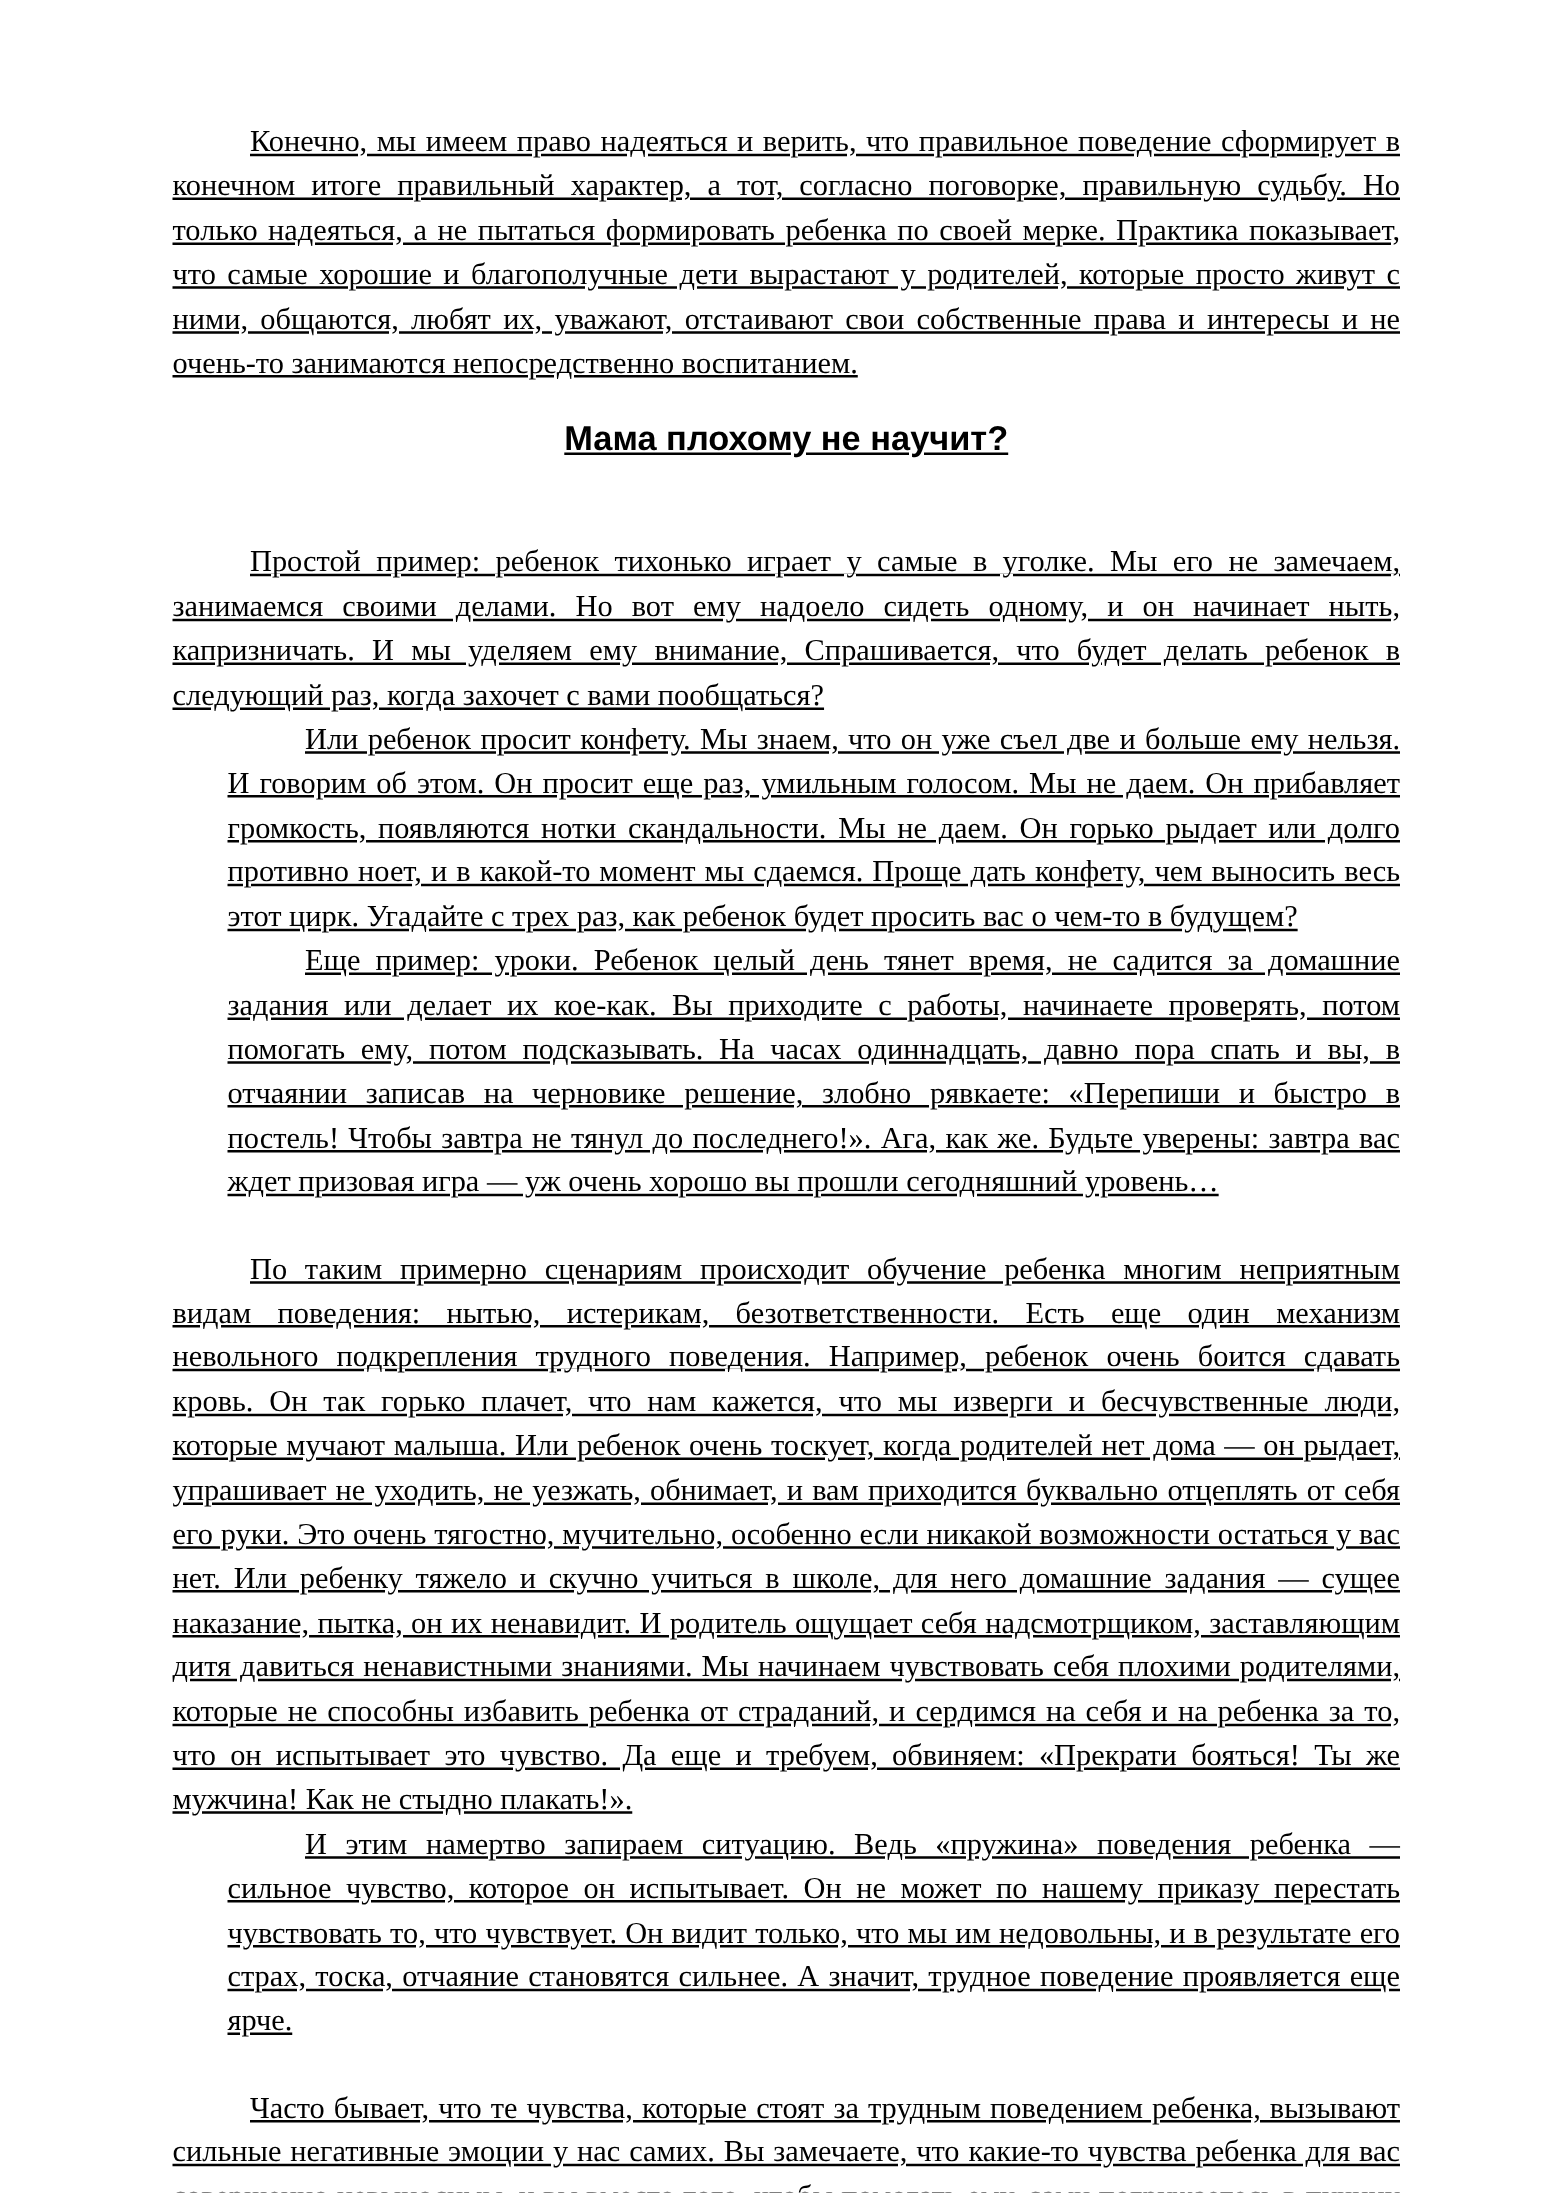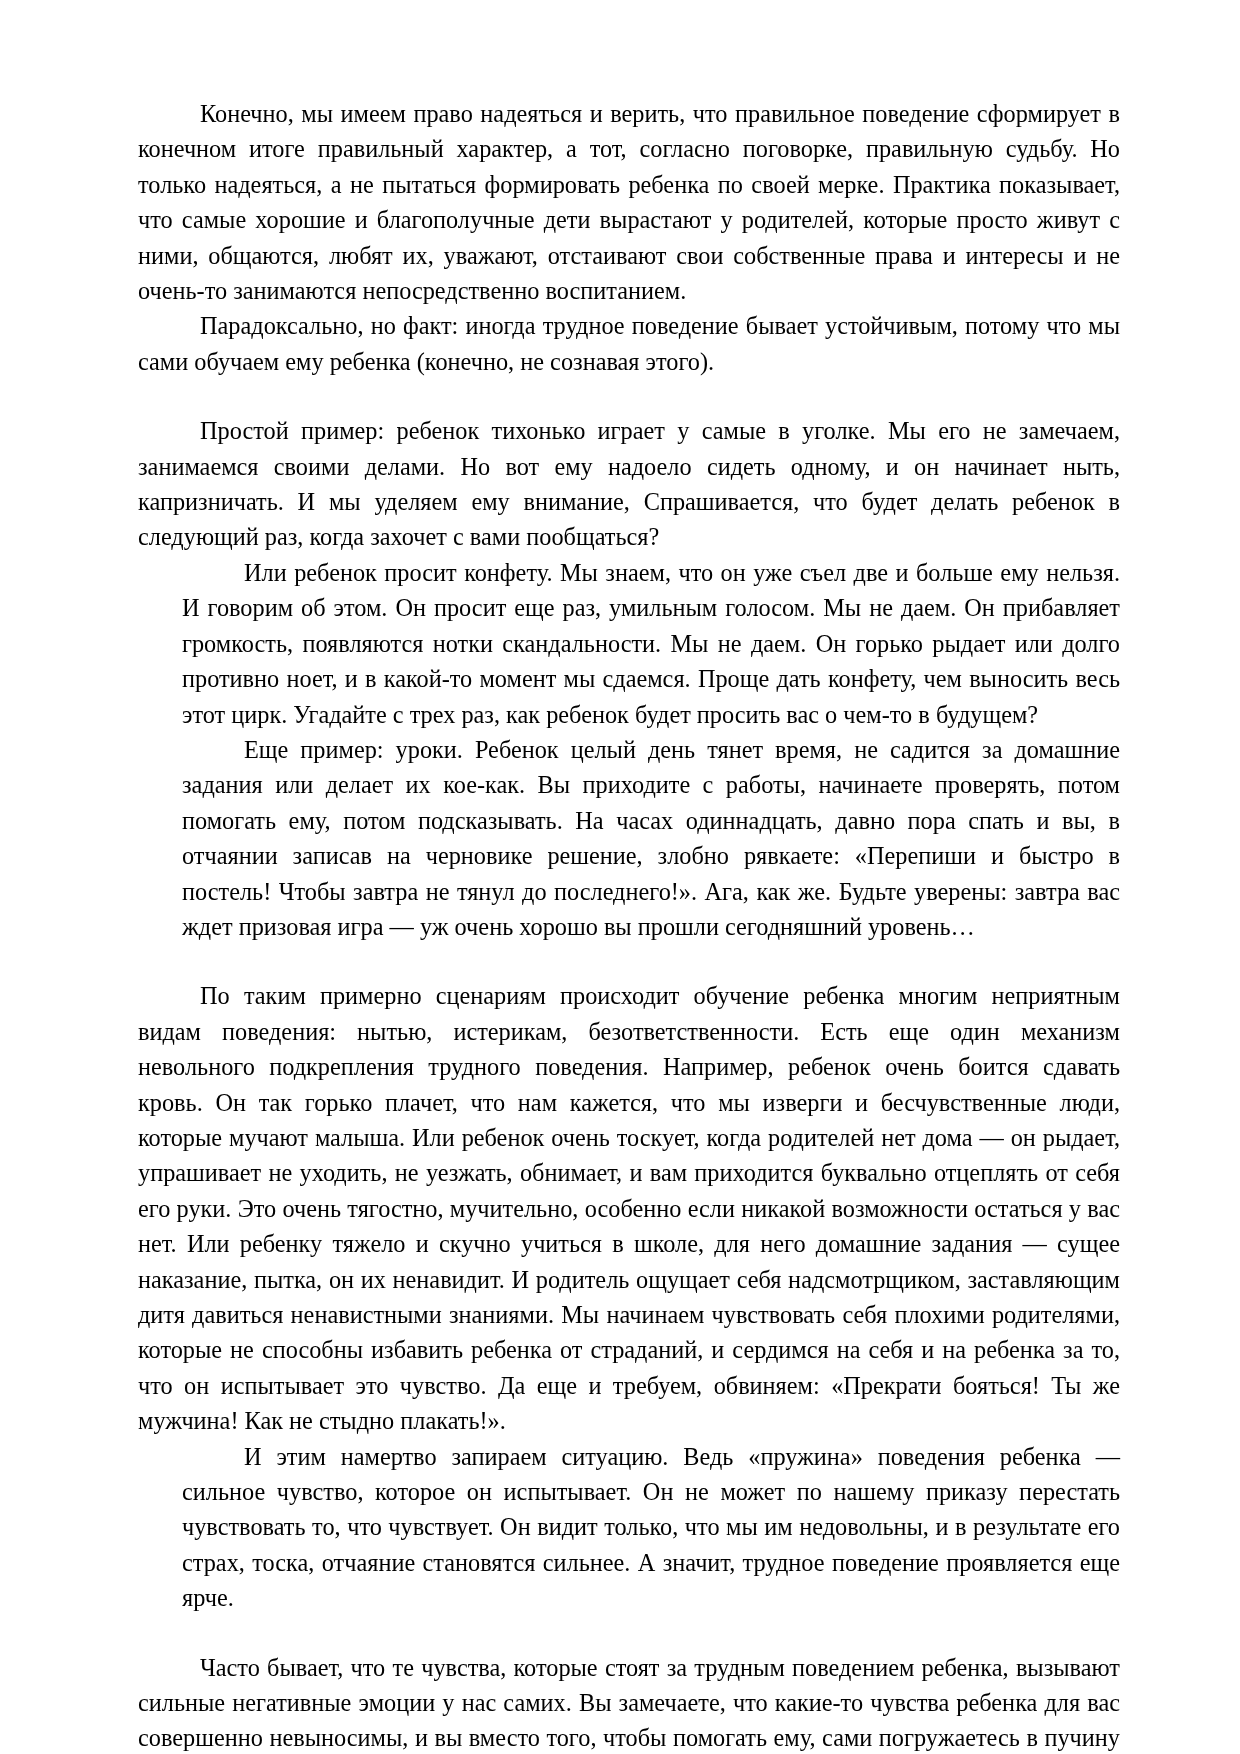--- a/index.html
+++ b/index.html
@@ -15,20 +15,21 @@
     color: #000000;
     -webkit-font-smoothing: none;
   }
   .page {
     position: relative;
     box-sizing: border-box;
     width: 1240px;
     height: 1754px;
     padding: 96px 121px 92px 138px;
     background: #ffffff;
+    text-decoration: underline;
   }
   .content {
     width: 982px;
   }
   p.body-par {
     margin: 0;
     font-size: 24.3px;
     line-height: 35.4px;
     text-align: justify;
     text-indent: 62px;
@@ -57,22 +58,24 @@
   }
 </style>
 </head>
 <body>
 
 <div class="page">
   <div class="content">
 
     <p class="body-par">Конечно, мы имеем право надеяться и верить, что правильное поведение сформирует в конечном итоге правильный характер, а тот, согласно поговорке, правильную судьбу. Но только надеяться, а не пытаться формировать ребенка по своей мерке. Практика показывает, что самые хорошие и благополучные дети вырастают у родителей, которые просто живут с ними, общаются, любят их, уважают, отстаивают свои собственные права и интересы и не очень-то занимаются непосредственно воспитанием.</p>
 
+    <div class="heading-block">
+      <h2 class="section-heading">Мама плохому не научит?</h2>
+    </div>
 
-    <p class="body-par">Парадоксально, но факт: иногда трудное поведение бывает устойчивым, потому что мы сами обучаем ему ребенка (конечно, не сознавая этого).</p>
 
     <div class="gap-lg"></div>
 
     <div class="para-group">
       <p class="body-par">Простой пример: ребенок тихонько играет у самые в уголке. Мы его не замечаем, занимаемся своими делами. Но вот ему надоело сидеть одному, и он начинает ныть, капризничать. И мы уделяем ему внимание, Спрашивается, что будет делать ребенок в следующий раз, когда захочет с вами пообщаться?</p>
       <p class="body-par">Или ребенок просит конфету. Мы знаем, что он уже съел две и больше ему нельзя. И говорим об этом. Он просит еще раз, умильным голосом. Мы не даем. Он прибавляет громкость, появляются нотки скандальности. Мы не даем. Он горько рыдает или долго противно ноет, и в какой-то момент мы сдаемся. Проще дать конфету, чем выносить весь этот цирк. Угадайте с трех раз, как ребенок будет просить вас о чем-то в будущем?</p>
       <p class="body-par">Еще пример: уроки. Ребенок целый день тянет время, не садится за домашние задания или делает их кое-как. Вы приходите с работы, начинаете проверять, потом помогать ему, потом подсказывать. На часах одиннадцать, давно пора спать и вы, в отчаянии записав на черновике решение, злобно рявкаете: «Перепиши и быстро в постель! Чтобы завтра не тянул до последнего!». Ага, как же. Будьте уверены: завтра вас ждет призовая игра — уж очень хорошо вы прошли сегодняшний уровень…</p>
     </div>
 
     <div class="gap-lg"></div>

